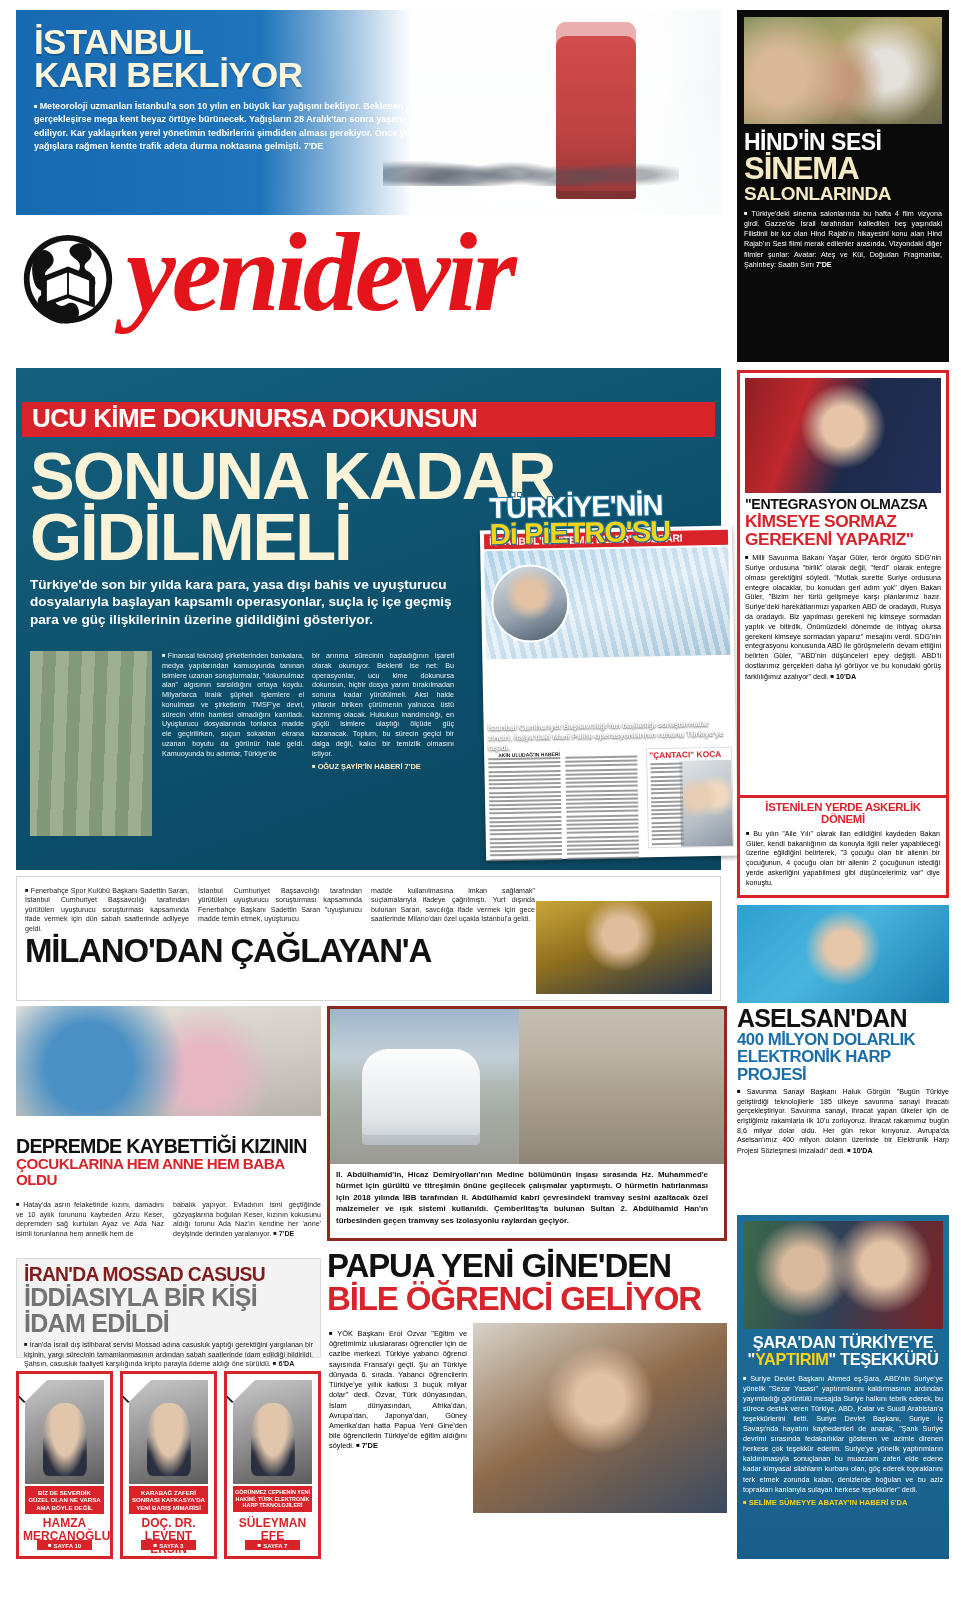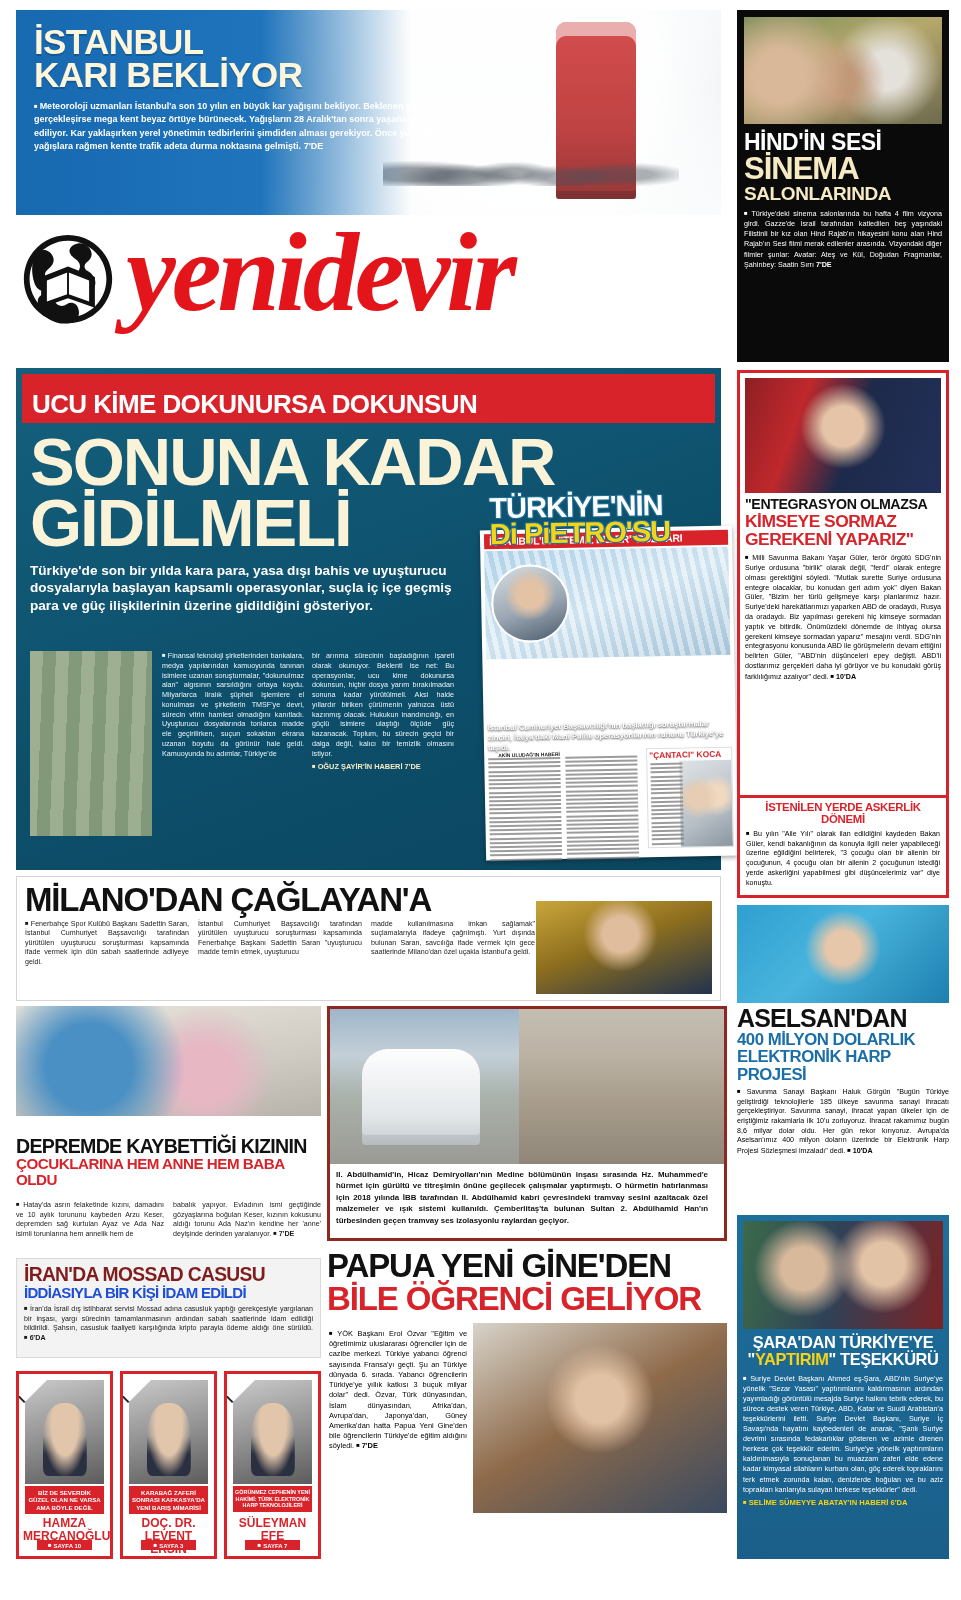--- a/index.html
+++ b/index.html
@@ -154,21 +154,21 @@
     background:#111; color:#fff; display:flex; align-items:center;
     justify-content:space-between; padding:0 9px; font-size:8px; font-weight:bold;
     letter-spacing:.1px;
   }
 
   
   #main-story { left:16px; top:368px; width:705px; height:502px; background:#0f5c78;
     background:linear-gradient(160deg,#14607d 0%,#0d4f6b 55%,#0b4660 100%); padding:6px; }
   #kicker {
     background:#d8232a; color:#fff; font-weight:bold; font-size:26px;
-    line-height:1.1; padding:16px 10px 4px; letter-spacing:-0.6px;
+    line-height:1.1; padding:2px 10px 4px; letter-spacing:-0.6px;margin-top:28px;
   }
   #main-h1 { color:#faf3d8; font-weight:bold; font-size:67px; line-height:0.92; letter-spacing:-2px; padding-left:8px; margin-top:8px;}
   #main-h2 { color:#faf3d8; font-weight:bold; font-size:67px; line-height:0.92; letter-spacing:-2px; padding-left:8px;}
   #main-lead { color:#fff; font-weight:bold; font-size:13.6px; line-height:1.28; padding:8px 8px 0 8px; width:462px;}
   #main-cols { position:absolute; left:14px; top:283px; width:452px; display:flex; gap:8px; }
   #main-cols .mc { width:142px; color:#eaf4f8; font-size:7.2px; line-height:1.36; text-align:justify;}
   #main-photo { position:absolute; left:14px; top:283px; width:122px; height:185px; }
   .pg-ref { color:#f6eac4; font-weight:bold; font-size:7.4px; }
 
   
@@ -206,21 +206,21 @@
   #deprem { left:16px; top:1006px; width:305px; height:245px; background:#fff; }
   #deprem-photo { width:305px; height:110px; }
   #deprem-h1 { color:#111; font-weight:bold; font-size:19.6px; line-height:1.02; letter-spacing:-0.7px; margin-top:20px;}
   #deprem-h2 { color:#d8232a; font-weight:bold; font-size:15.2px; line-height:1.03; letter-spacing:-0.5px; }
   #deprem-cols { display:flex; gap:9px; margin-top:14px; }
   #deprem-cols .mc { width:148px; }
 
   
   #iran { left:16px; top:1258px; width:305px; height:100px; background:#f3f3f3; border:1px solid #dadada; padding:6px 7px;}
   #iran-h1 { color:#7f1d1d; font-weight:bold; font-size:19.3px; line-height:1.03; letter-spacing:-0.7px; }
-  #iran-h2 { color:#1d4ed8; font-weight:bold; font-size:15px; line-height:1.03; letter-spacing:-0.7px; }
+  #iran-h2 { color:#737373; font-weight:bold; font-size:25px; line-height:1.03; letter-spacing:-0.7px; }
   #iran-body { margin-top:5px; }
 
   
   #columnists { left:16px; top:1371px; width:305px; height:188px; display:flex; gap:7px; }
   .col-card { width:97px; height:100%; background:#fff; border:3px solid #d8232a; position:relative; overflow:hidden;}
   .col-card .cut { position:absolute; left:-12px; top:-12px; width:34px; height:34px;
       background:#fff; transform:rotate(45deg); border-bottom:2px solid #222;}
   .col-card .ph { position:absolute; left:6px; top:6px; right:6px; height:104px; }
   .col-title { position:absolute; left:6px; top:112px; right:6px; background:#d8232a; color:#fff;
      font-weight:bold; font-size:6.1px; line-height:1.22; text-align:center; padding:3px 2px; }
@@ -406,43 +406,43 @@
             <i></i>
             <i></i>
             <i></i>
             <i></i>
         </div>
       </div>
     </div>
   </div>
 
   <div class="abs" id="milano">
-    <div id="milano-h">MİLANO'DAN ÇAĞLAYAN'A</div>
     <div id="milano-cols">
       <div class="mc bodytext sq">Fenerbahçe Spor Kulübü Başkanı Sadettin Saran, İstanbul Cumhuriyet Başsavcılığı tarafından yürütülen uyuşturucu soruşturması kapsamında ifade vermek için dün sabah saatlerinde adliyeye geldi.</div>
       <div class="mc bodytext">İstanbul Cumhuriyet Başsavcılığı tarafından yürütülen uyuşturucu soruşturması kapsamında Fenerbahçe Başkanı Sadettin Saran "uyuşturucu madde temin etmek, uyuşturucu</div>
       <div class="mc bodytext">madde kullanılmasına imkan sağlamak" suçlamalarıyla ifadeye çağrılmıştı. Yurt dışında bulunan Saran, savcılığa ifade vermek için gece saatlerinde Milano'dan özel uçakla İstanbul'a geldi.</div>
     </div>
+    <div id="milano-h">MİLANO'DAN ÇAĞLAYAN'A</div>
     <div id="milano-photo" class="img-saran photo"></div>
   </div>
 
   <div class="abs" id="deprem">
     <div id="deprem-photo" class="img-family photo"></div>
     <div id="deprem-h1">DEPREMDE KAYBETTİĞİ KIZININ</div>
     <div id="deprem-h2">ÇOCUKLARINA HEM ANNE HEM BABA OLDU</div>
     <div id="deprem-cols">
       <div class="mc bodytext sq">Hatay'da asrın felaketinde kızını, damadını ve 10 aylık torununu kaybeden Arzu Keser, depremden sağ kurtulan Ayaz ve Ada Naz isimli torunlarına hem annelik hem de</div>
       <div class="mc bodytext"><span>babalık yapıyor. Evladının ismi geçtiğinde gözyaşlarına boğulan Keser, kızının kokusunu aldığı torunu Ada Naz'ın kendine her 'anne' deyişinde derinden yaralanıyor.</span> <span class="sq" style="font-weight:bold">7'DE</span></div>
     </div>
   </div>
 
   <div class="abs" id="iran">
     <div id="iran-h1">İRAN'DA MOSSAD CASUSU</div>
     <div id="iran-h2">İDDİASIYLA BİR KİŞİ İDAM EDİLDİ</div>
-    <div id="iran-body" class="bodytext sq"><span>İran'da İsrail dış istihbarat servisi Mossad adına casusluk yaptığı gerekçesiyle yargılanan bir inşası, yargı sürecinin tamamlanmasının ardından sabah saatlerinde idam edildiği bildirildi. Şahsın, casusluk faaliyeti karşılığında kripto parayla ödeme aldığı öne sürüldü.</span> <span class="sq" style="font-weight:bold">6'DA</span></div>
+    <div id="iran-body" class="bodytext sq"><span>İran'da İsrail dış istihbarat servisi Mossad adına casusluk yaptığı gerektiğini yargılanan bir kişinin, yargı sürecinin tamamlanmasının ardından sabah saatlerinde idam edildiği bildirildi. Şahsın, casusluk faaliyeti karşılığında kripto parayla ödeme aldığı öne sürüldü.</span> <span class="sq" style="font-weight:bold">6'DA</span></div>
   </div>
 
   <div class="abs" id="columnists">
     <div class="col-card">
       <div class="ph img-col photo"></div>
       <div class="cut"></div>
       <div class="col-title">BİZ DE SEVERDİK GÜZEL OLAN NE VARSA AMA BÖYLE DEĞİL</div>
       <div class="col-name">HAMZA MERCANOĞLU</div>
       <div class="col-page sq">SAYFA 10</div>
     </div>

